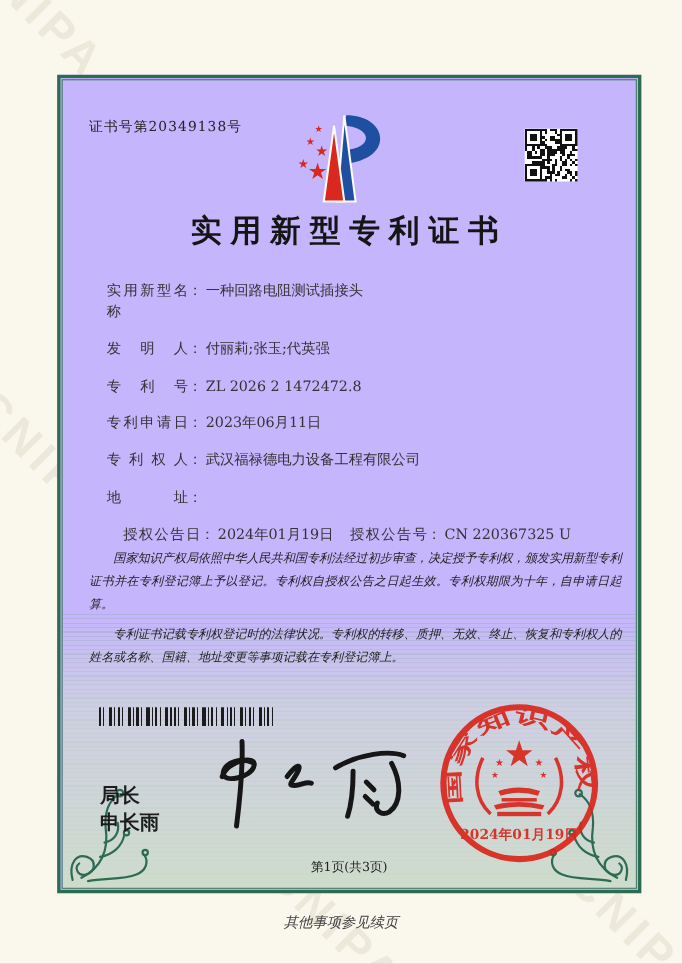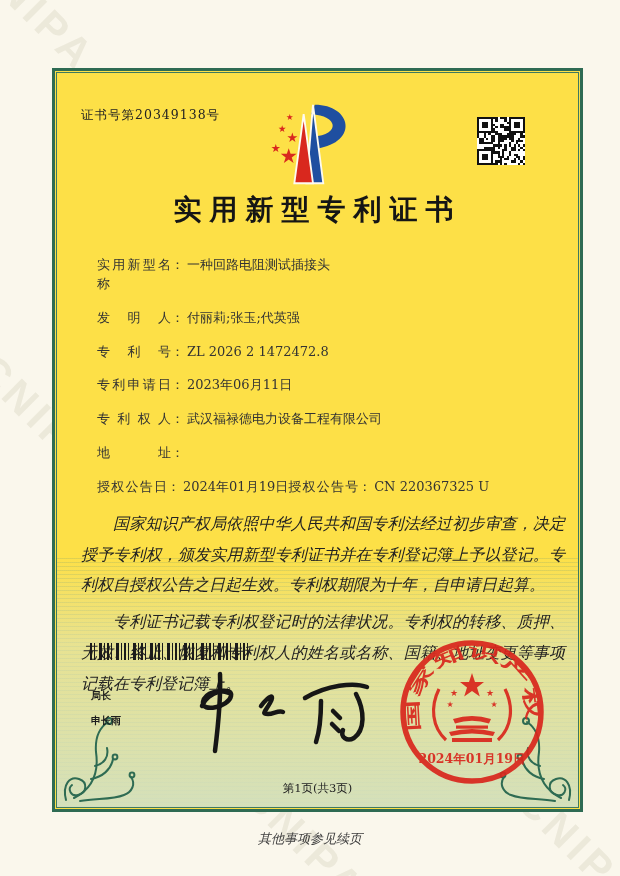--- a/index.html
+++ b/index.html
@@ -10,21 +10,21 @@
     color:#2f2f2f;
   }
   .wm{
     position:absolute;font-family:"Liberation Sans","DejaVu Sans",sans-serif;
     font-weight:bold;font-size:42px;letter-spacing:5px;
     color:rgba(158,146,112,0.14);transform:rotate(45deg);
     white-space:nowrap;pointer-events:none;z-index:0;
   }
   .cert{
     position:absolute;left:52px;top:68px;width:531px;height:744px;
-    border:3px solid #2e6b53;background:#fde047;box-sizing:border-box;z-index:1;
+    border:3px solid #2e6b53;background:#c4b5fd;box-sizing:border-box;z-index:1;
   }
   .cert-inner{
     position:absolute;inset:1px;border:1px solid #3f7a60;overflow:hidden;
   }
   .texture{
     position:absolute;left:0;right:0;bottom:0;height:250px;z-index:0;
     background:
       linear-gradient(180deg, rgba(216,229,210,0) 0%, rgba(214,228,206,0.55) 35%, rgba(208,224,199,0.9) 100%),
       repeating-linear-gradient(0deg, rgba(101,146,113,0.20) 0px, rgba(101,146,113,0.20) 1px, rgba(255,255,255,0) 1px, rgba(255,255,255,0) 4px);
   }
@@ -38,36 +38,36 @@
     font-size:28px;font-weight:bold;letter-spacing:8px;color:#151515;
   }
   .fields{left:40px;top:183px;width:482px;font-size:13px;color:#333;}
   .frow{display:flex;align-items:flex-start;margin-bottom:15px;line-height:1.45;}
   .flabel{
     flex:0 0 74px;text-align:justify;text-align-last:justify;
     -moz-text-align-last:justify;letter-spacing:0;
   }
   .fcolon{flex:0 0 16px;}
   .fvalue{flex:1;}
-  .grant-group{display:flex;align-items:flex-start;}
+  .grant-group{display:flex;align-items:flex-start;margin-left:15px;}
   .grant-group + .grant-group{}
   .grant-group .flabel{flex:0 0 70px;}
-  .paras{left:24px;top:436px;width:484px;font-size:16px;line-height:1.92;
+  .paras{left:24px;top:424px;width:484px;font-size:11px;line-height:1.92;
     font-style:italic;color:#222;text-align:justify;}
   .paras p{margin:0 0 6px 0;text-indent:2em;}
   .barcode{
     left:33px;top:570px;width:160px;height:17px;
     background:repeating-linear-gradient(90deg,
       #1b1b1b 0 2px, transparent 2px 4px,
       #1b1b1b 4px 5px, transparent 5px 9px,
       #1b1b1b 9px 12px, transparent 12px 14px,
       #1b1b1b 14px 15px, transparent 15px 17px);
   }
-  .signer{left:34px;top:610px;font-family:"Liberation Sans","DejaVu Sans",sans-serif;
-    font-size:10px;font-weight:bold;color:#1c1c1c;line-height:25px;}
+  .signer{left:34px;top:638px;font-family:"Liberation Sans","DejaVu Sans",sans-serif;
+    font-size:18px;font-weight:bold;color:#1c1c1c;line-height:25px;}
   .signature{left:100px;top:588px;width:240px;height:95px;}
   .seal{left:342px;top:566px;width:146px;height:146px;opacity:0.93;}
   .ornament{bottom:3px;width:78px;height:92px;z-index:1;}
   .ornament.left{left:3px;}
   .ornament.right{right:3px;transform:scaleX(-1);}
   .page-note{left:0;bottom:11px;width:100%;text-align:center;font-size:11.5px;color:#222;}
   .footer-note{
     position:absolute;left:0;top:830px;width:620px;text-align:center;
     font-size:13px;font-style:italic;color:#404040;z-index:1;
   }

